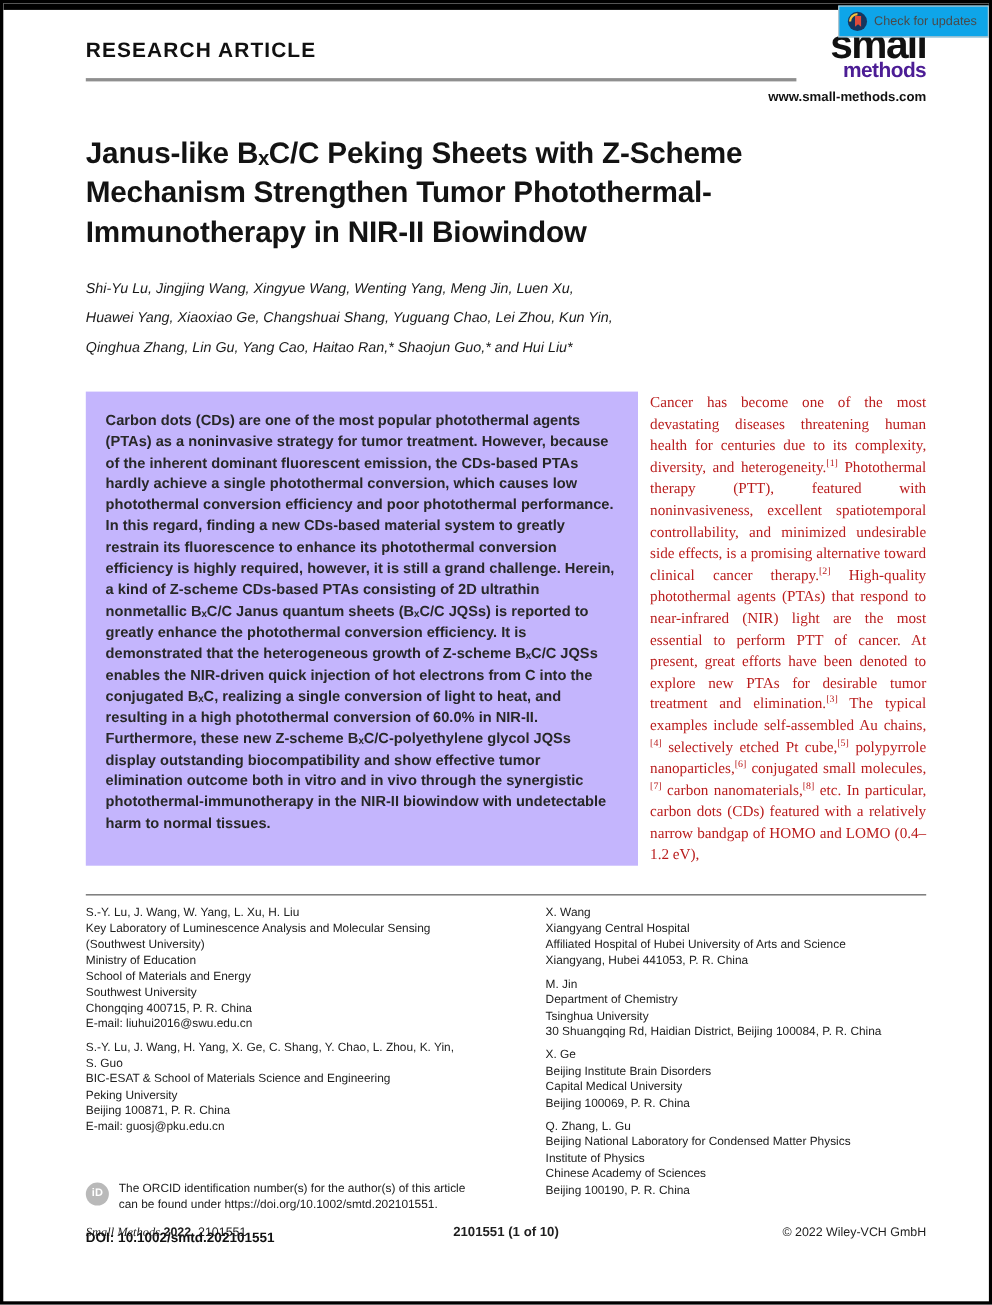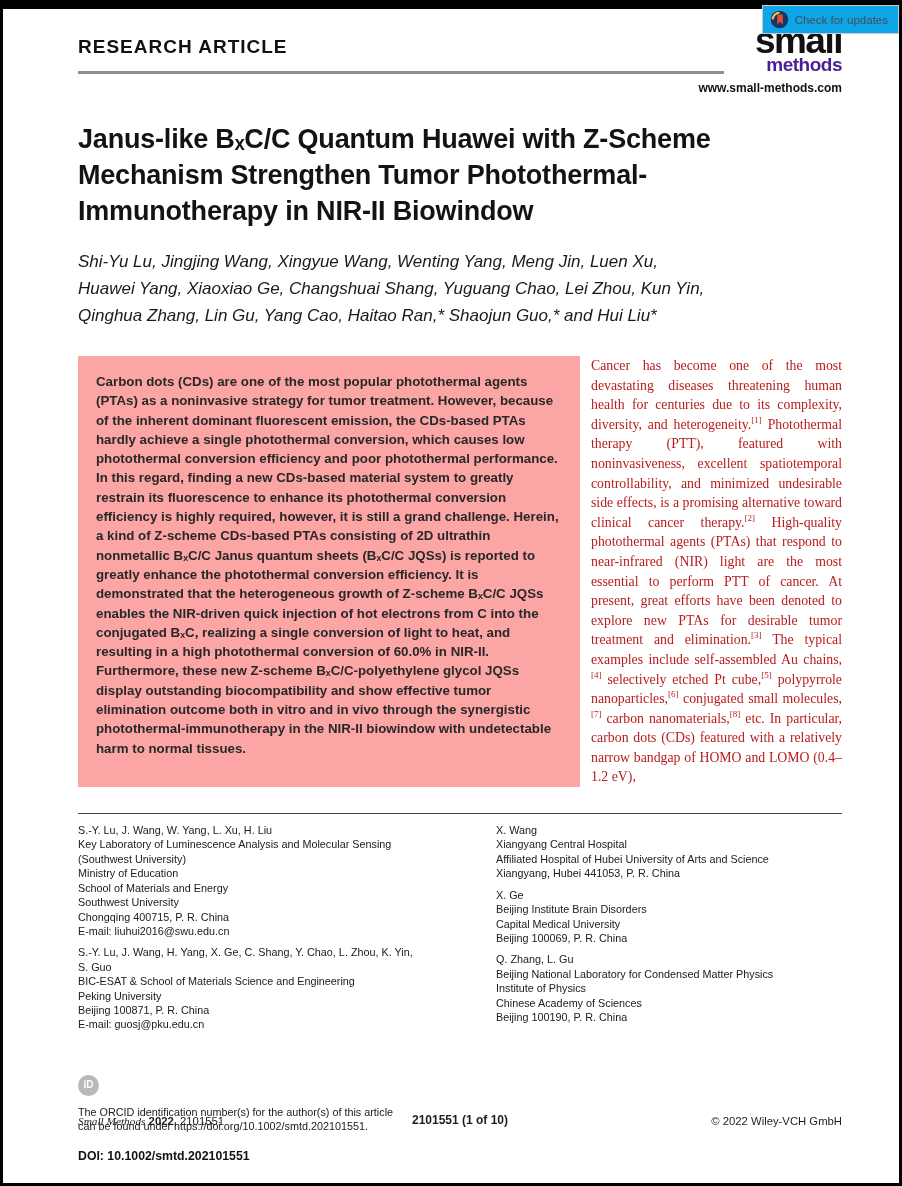--- a/index.html
+++ b/index.html
@@ -20,37 +20,37 @@
   .header-left{flex:1;}
   .article-type{margin-top:27px;font-size:19px;font-weight:800;letter-spacing:1px;color:#111;}
   .header-rule{margin-top:13px;height:3px;background:#8f8f8f;width:100%;}
   .logo{width:118px;text-align:right;margin-top:12px;line-height:1;}
   .logo-line1{font-size:37px;font-weight:700;letter-spacing:-1.5px;color:#111;}
   .logo-line2{font-size:19px;font-weight:700;margin-top:-4px;letter-spacing:-0.5px;color:#4c1d95;}
   .website{text-align:right;font-size:12px;font-weight:700;margin-top:7px;color:#111;}
 
   
   .title{margin-top:26px;font-size:27px;line-height:36px;font-weight:700;letter-spacing:-0.2px;color:#131313;}
-  .authors{margin-top:19px;font-style:italic;font-size:17px;line-height:27px;color:#1a1a1a;}
+  .authors{margin-top:19px;font-style:italic;font-size:13px;line-height:27px;color:#1a1a1a;}
 
   
   .columns{display:flex;gap:11px;margin-top:27px;}
-  .abstract{width:502px;box-sizing:border-box;background:#fca5a5;padding:16px 18px 14px;
+  .abstract{width:502px;box-sizing:border-box;background:#c4b5fd;padding:16px 18px 14px;
         font-weight:700;font-size:13.3px;line-height:19.3px;color:#282828;min-height:372px;}
   .intro{flex:1;font-family:"Liberation Serif","DejaVu Serif",serif;font-size:13.8px;
         line-height:19.6px;text-align:justify;color:#b91c1c;}
   .intro sup{font-size:9px;line-height:0;}
 
   
   .fnrule{margin-top:26px;border-top:1.5px solid #4a4a4a;}
   .footnotes{display:flex;gap:26px;margin-top:9px;font-size:10.8px;line-height:14.4px;color:#202020;}
   .fncol-left{width:392px;flex:0 0 392px;}
   .fncol-right{flex:1;}
   .fnblock{white-space:pre-line;margin-bottom:7px;}
-  .orcid{display:flex;gap:9px;margin-top:42px;align-items:flex-start;padding-right:10px;flex-direction:column;}
+  .orcid{display:flex;gap:9px;margin-top:42px;align-items:flex-start;padding-right:10px;}
   .orcid-icon{width:21px;height:21px;border-radius:50%;background:#b9b9b9;color:#fff;
         font-weight:700;font-size:10px;display:flex;align-items:center;justify-content:center;
         flex:0 0 21px;margin-top:1px;}
   .orcid-text{white-space:pre-line;}
   .doi{margin-top:15px;font-weight:700;font-size:12.3px;color:#111;}
 
   
   .footer{position:absolute;left:75px;right:57px;bottom:56px;display:flex;align-items:flex-end;
         font-size:11.3px;color:#1e1e1e;}
   .footer-left{flex:1;}
@@ -83,21 +83,21 @@
         <div class="header-rule"></div>
       </div>
       <div class="logo">
         <div class="logo-line1">small</div>
         <div class="logo-line2">methods</div>
       </div>
     </div>
     <div class="website">www.small-methods.com</div>
 
     <div class="title">
-      <div>Janus-like BₓC/C Quantum Huawei with Z-Scheme</div>
+      <div>Janus-like BₓC/C Peking Sheets with Z-Scheme</div>
       <div>Mechanism Strengthen Tumor Photothermal-</div>
       <div>Immunotherapy in NIR-II Biowindow</div>
     </div>
 
     <div class="authors">
       <div>Shi-Yu Lu, Jingjing Wang, Xingyue Wang, Wenting Yang, Meng Jin, Luen Xu,</div>
       <div>Huawei Yang, Xiaoxiao Ge, Changshuai Shang, Yuguang Chao, Lei Zhou, Kun Yin,</div>
       <div>Qinghua Zhang, Lin Gu, Yang Cao, Haitao Ran,* Shaojun Guo,* and Hui Liu*</div>
     </div>
 
@@ -129,20 +129,24 @@
           <span class="orcid-text">The ORCID identification number(s) for the author(s) of this article
 can be found under https://doi.org/10.1002/smtd.202101551.</span>
         </div>
         <div class="doi">DOI: 10.1002/smtd.202101551</div>
       </div>
       <div class="fncol-right">
         <div class="fnblock">X. Wang
 Xiangyang Central Hospital
 Affiliated Hospital of Hubei University of Arts and Science
 Xiangyang, Hubei 441053, P. R. China</div>
+        <div class="fnblock">M. Jin
+Department of Chemistry
+Tsinghua University
+30 Shuangqing Rd, Haidian District, Beijing 100084, P. R. China</div>
         <div class="fnblock">X. Ge
 Beijing Institute Brain Disorders
 Capital Medical University
 Beijing 100069, P. R. China</div>
         <div class="fnblock">Q. Zhang, L. Gu
 Beijing National Laboratory for Condensed Matter Physics
 Institute of Physics
 Chinese Academy of Sciences
 Beijing 100190, P. R. China</div>
       </div>

